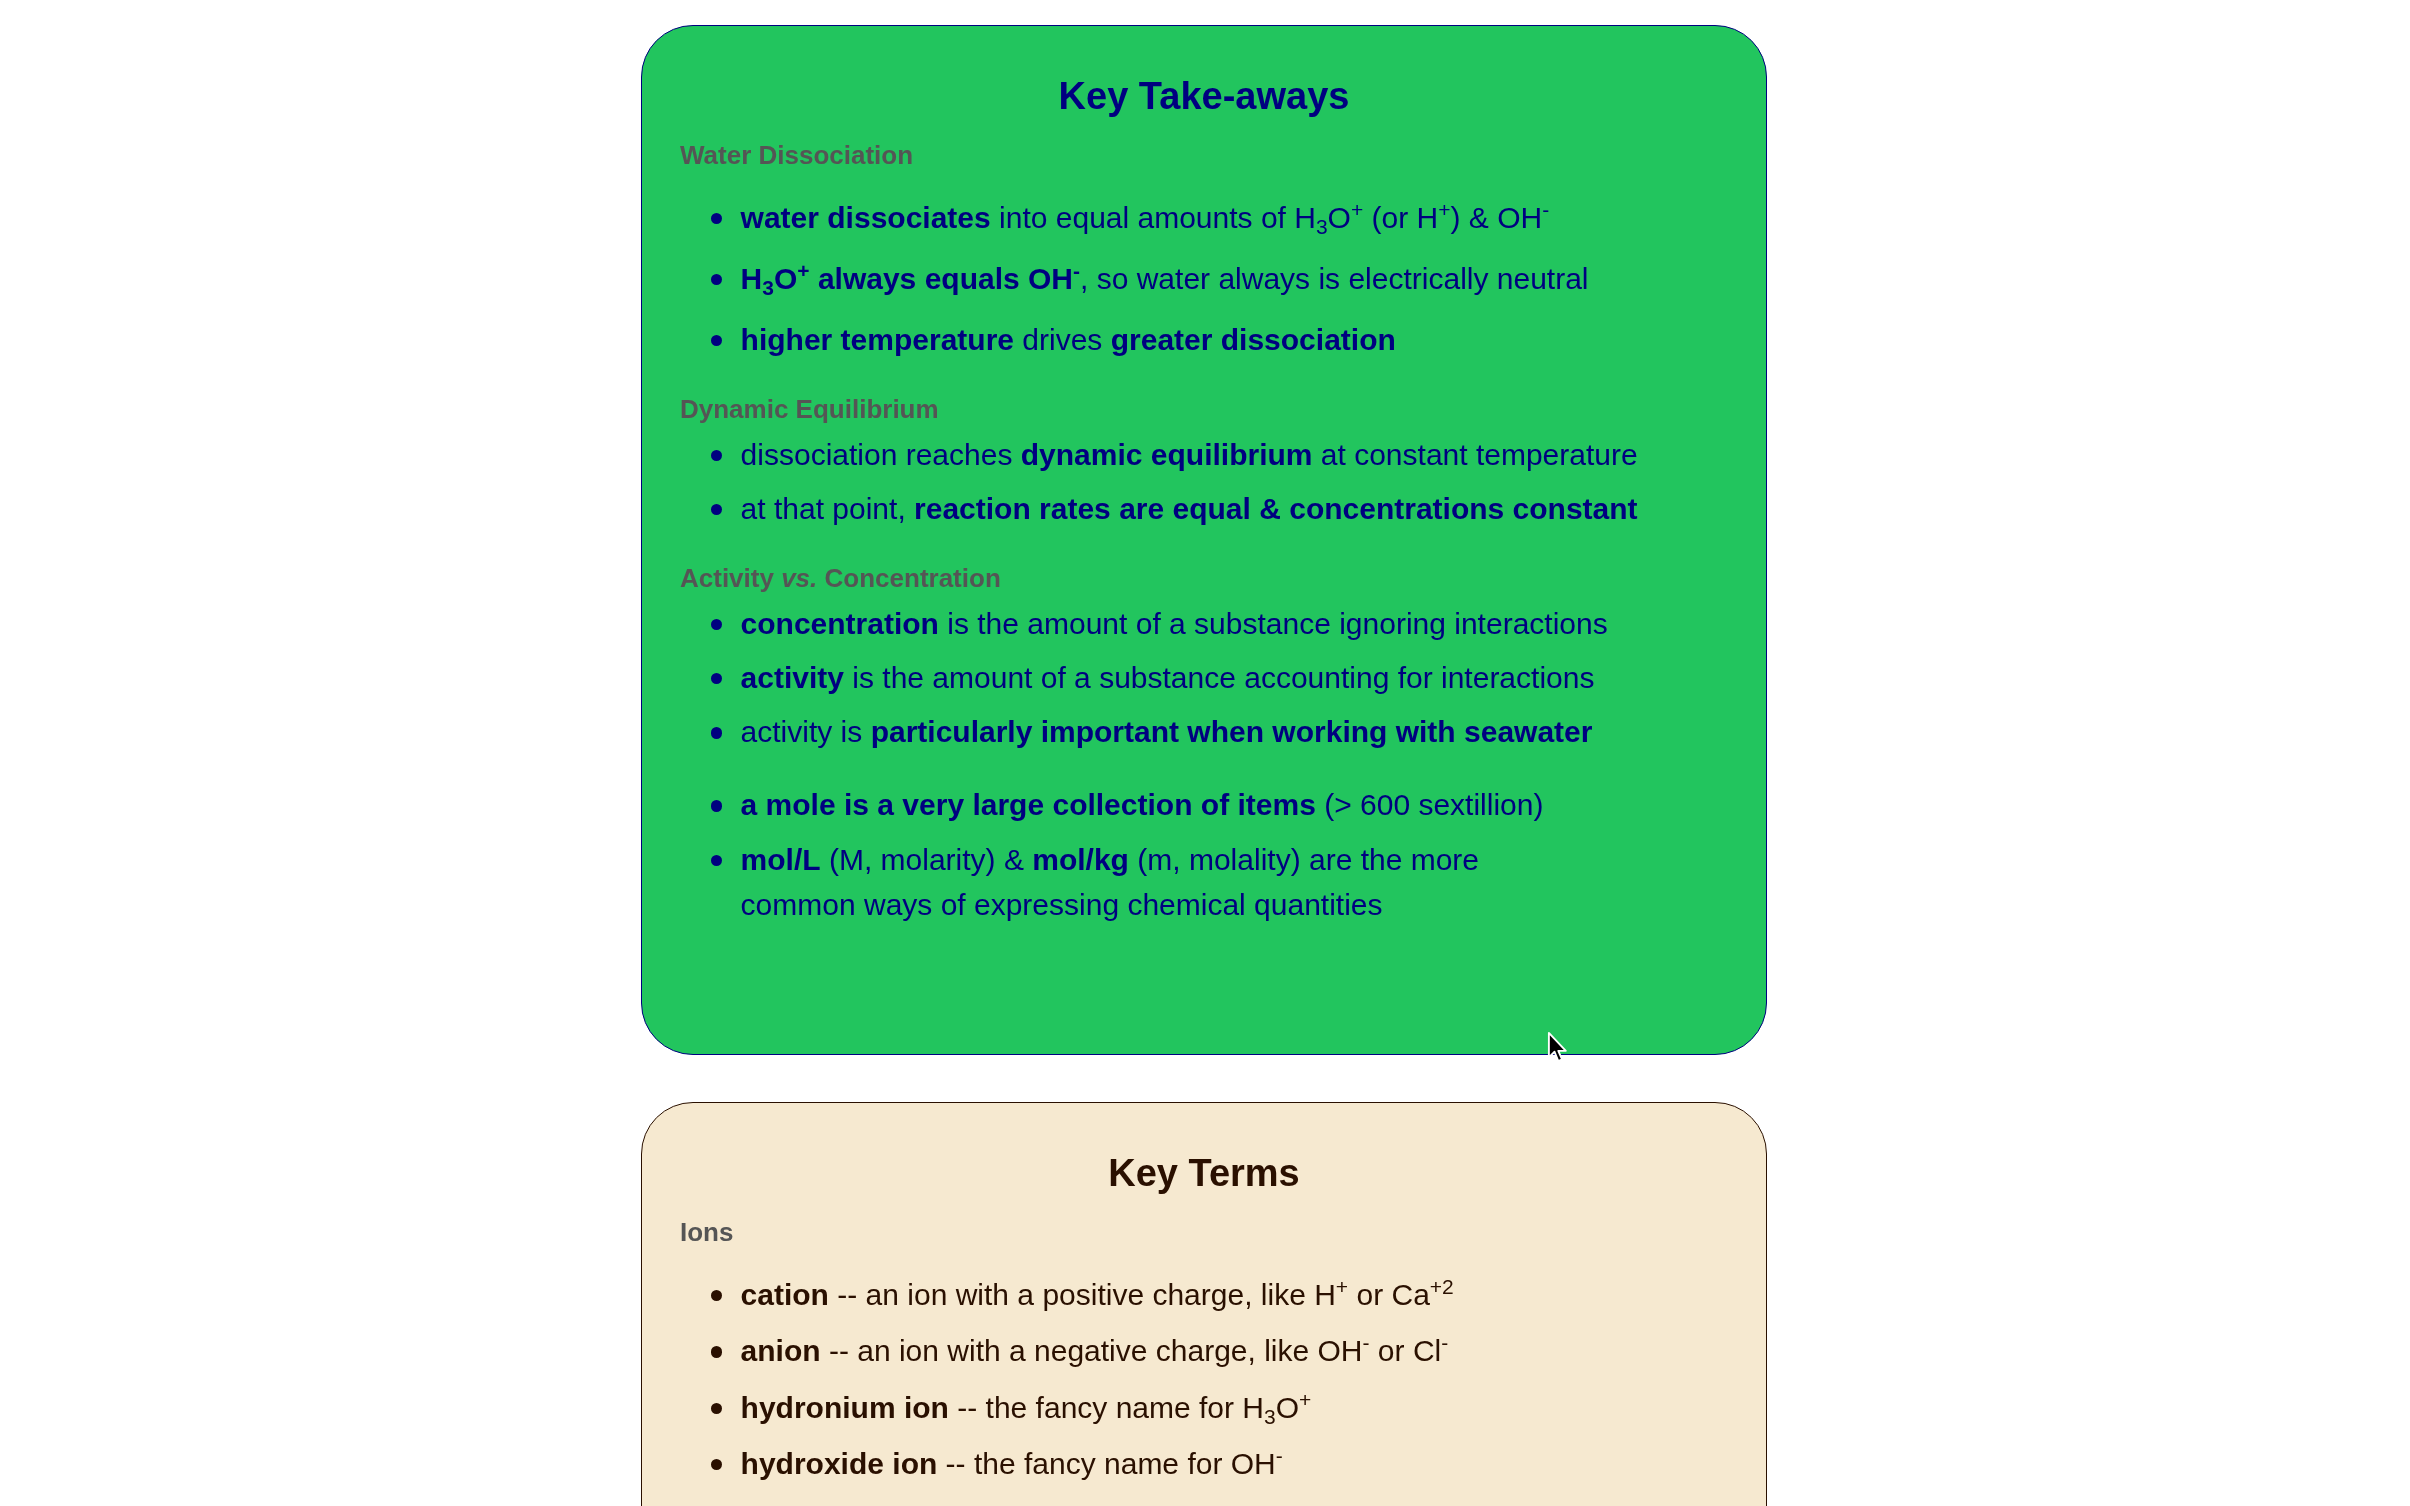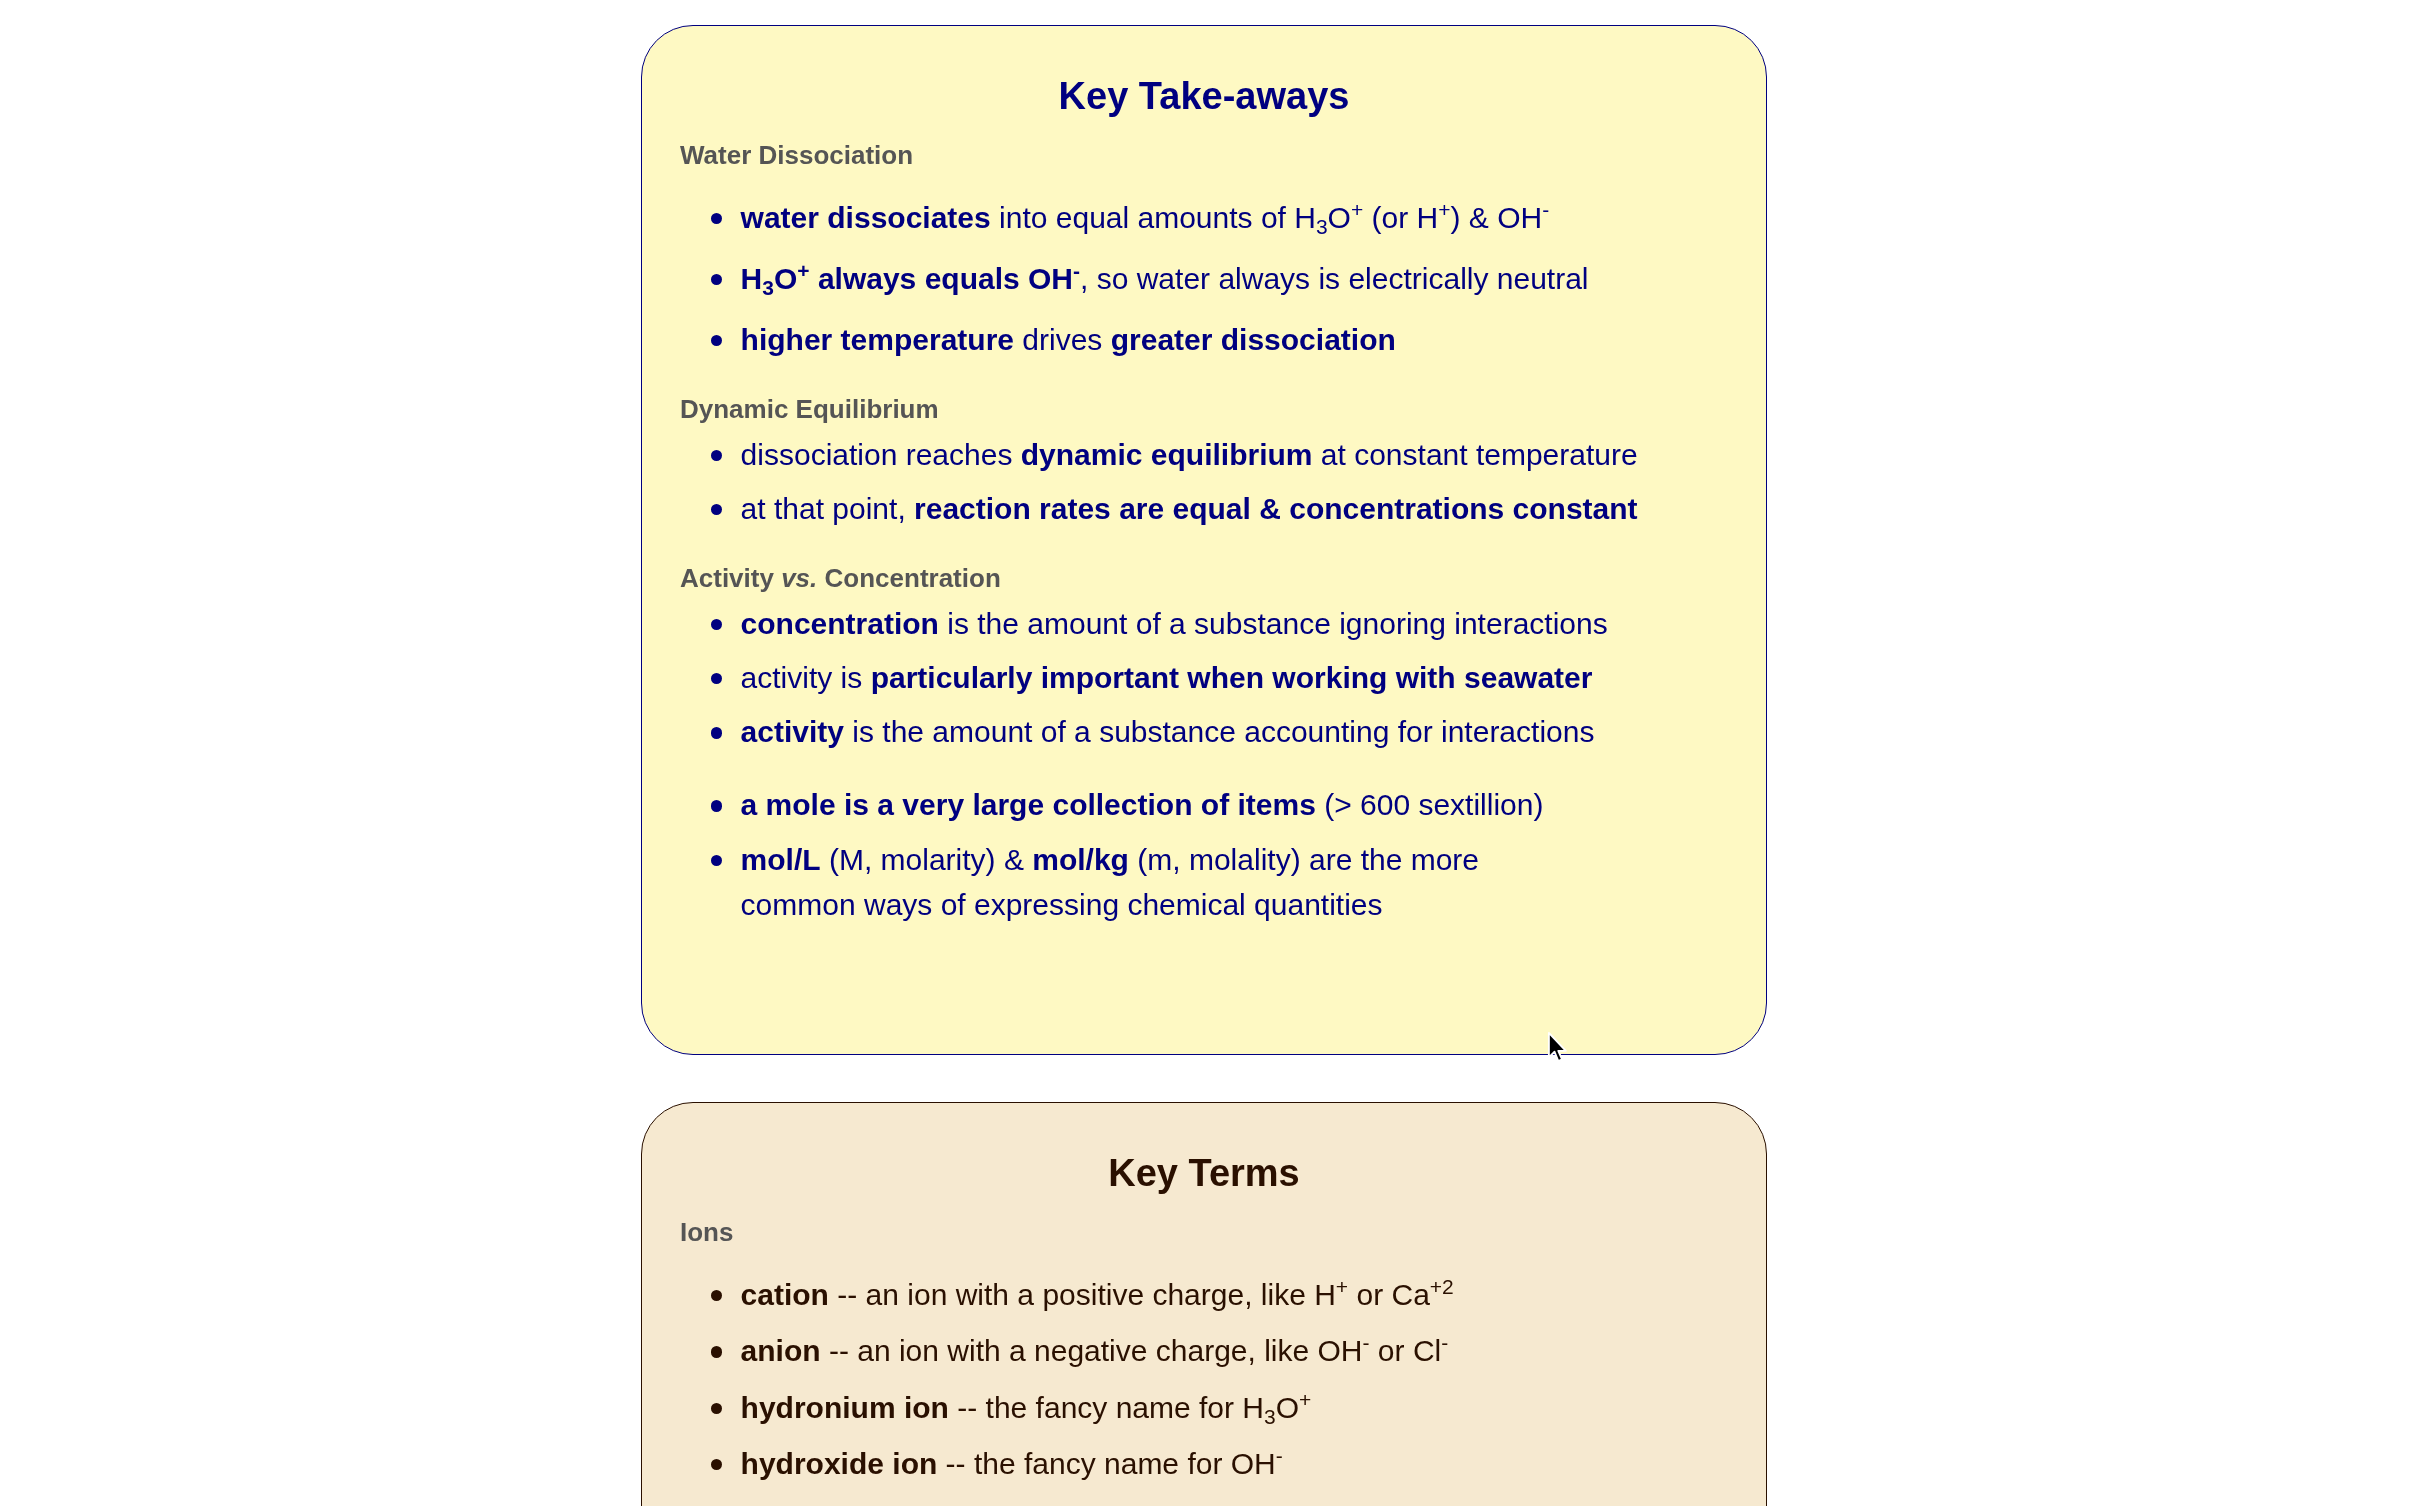--- a/index.html
+++ b/index.html
@@ -19,21 +19,21 @@
       left: 641px;
       width: 1126px;
       box-sizing: border-box;
       border-radius: 52px;
       border: 1.9px solid;
       padding: 0 38px 0 38px;
     }
     .card.takeaways {
       top: 24.5px;
       height: 1030px;
-      background: #fef9c3;
+      background: #22c55e;
       border-color: #000080;
       color: #000080;
     }
     .card.terms {
       top: 1102px;
       height: 490px;
       background: #f6e9d0;
       border-color: #2a1000;
       color: #2a1000;
     }
@@ -108,22 +108,22 @@
         <h3 class="section-title">Dynamic Equilibrium</h3>
         <ul class="items" style="margin-top: 4px;">
           <li style="margin-bottom: 9.4px;"><span class="bullet"></span><span>dissociation reaches </span><b><span>dynamic equilibrium</span></b><span> at constant temperature</span></li>
           <li style="margin-bottom: 9.4px;"><span class="bullet"></span><span>at that point, </span><b><span>reaction rates are equal &amp; concentrations constant</span></b></li>
         </ul>
       </div>
       <div class="section" style="margin-top: 28px;">
         <h3 class="section-title"><span>Activity </span><em>vs.</em><span> Concentration</span></h3>
         <ul class="items" style="margin-top: 3.8px;">
           <li style="margin-bottom: 9.4px;"><span class="bullet"></span><b><span>concentration</span></b><span> is the amount of a substance ignoring interactions</span></li>
+          <li style="margin-bottom: 9.4px;"><span class="bullet"></span><b><span>activity</span></b><span> is the amount of a substance accounting for interactions</span></li>
           <li style="margin-bottom: 9.4px;"><span class="bullet"></span><span>activity is </span><b><span>particularly important when working with seawater</span></b></li>
-          <li style="margin-bottom: 9.4px;"><span class="bullet"></span><b><span>activity</span></b><span> is the amount of a substance accounting for interactions</span></li>
         </ul>
       </div>
       <div class="section" style="margin-top: 28px;">
         <ul class="items" style="margin-top: 3.8px;">
           <li style="margin-bottom: 9.4px;"><span class="bullet"></span><b><span>a mole is a very large collection of items</span></b><span> (&gt; 600 sextillion)</span></li>
           <li style="margin-bottom: 9.4px;"><span class="bullet"></span><b><span>mol/L</span></b><span> (M, molarity) &amp; </span><b><span>mol/kg</span></b><span> (m, molality) are the more</span><br><span>common ways of expressing chemical quantities</span></li>
         </ul>
       </div>
     </div>
 </div>

